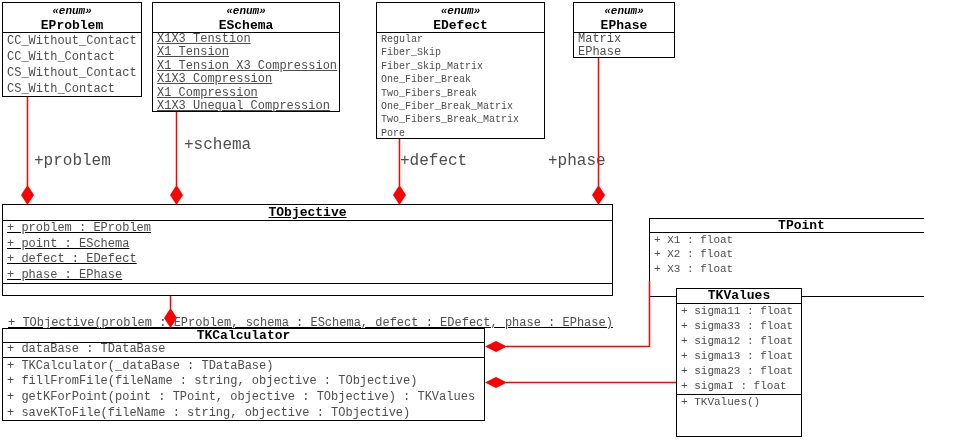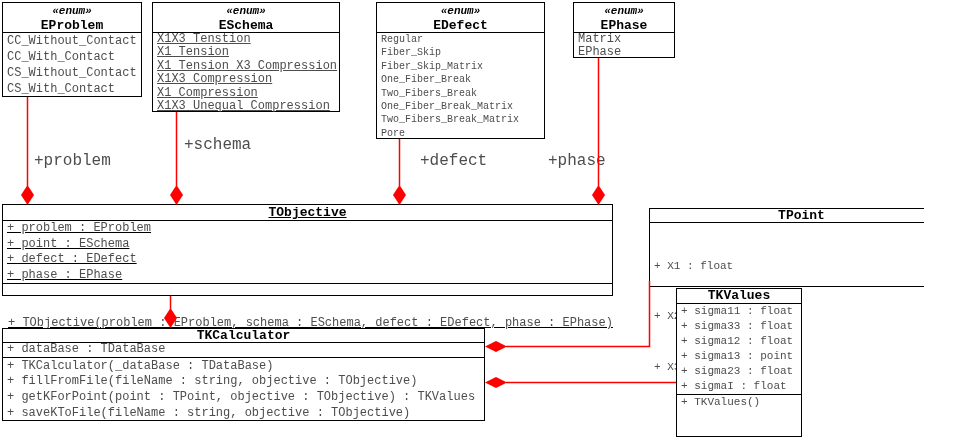--- a/index.html
+++ b/index.html
@@ -43,21 +43,21 @@
   #box-ephase .row{line-height:13px;}
 
   #box-tobjective .box-head{height:15px;}
   #box-tobjective .cname{line-height:15px;}
   #box-tobjective .attrs .row{line-height:15.5px;}
   #box-tobjective .methods .row{line-height:14.5px;padding-left:5px;margin-top:32px;}
 
   #box-tpoint .box-head{height:13px;}
   #box-tpoint .cname{line-height:13px;}
   #box-tpoint .row{font-size:11px;}
-  #box-tpoint .attrs .row{line-height:14.3px;margin-top:36px;}
+  #box-tpoint .attrs .row{line-height:14.3px;}
   #box-tpoint .methods .row{line-height:16px;}
 
   #box-tkvalues .box-head{height:14px;}
   #box-tkvalues .cname{line-height:14px;}
   #box-tkvalues .row{font-size:11px;}
   #box-tkvalues .attrs .row{line-height:15px;}
   #box-tkvalues .methods .row{line-height:15px;}
 
   #box-tkcalculator .box-head{height:13px;}
   #box-tkcalculator .cname{line-height:13px;}
@@ -142,40 +142,40 @@
         <div class="row">+ problem : EProblem</div>
         <div class="row">+ point : ESchema</div>
         <div class="row">+ defect : EDefect</div>
         <div class="row">+ phase : EPhase</div>
       </div>
     <div class="methods">
         <div class="row">+ TObjective(problem : EProblem, schema : ESchema, defect : EDefect, phase : EPhase)</div>
       </div>
   </div>
 
-  <div class="uml-box" id="box-tpoint" style="left:649px;top:208px;width:305px;height:79px;">
+  <div class="uml-box" id="box-tpoint" style="left:649px;top:218px;width:305px;height:79px;">
     <div class="box-head">
       <div class="cname">TPoint</div>
     </div>
     <div class="members attrs">
         <div class="row">+ X1 : float</div>
         <div class="row">+ X2 : float</div>
         <div class="row">+ X3 : float</div>
       </div>
   </div>
 
   <div class="uml-box" id="box-tkvalues" style="left:676px;top:288px;width:126px;height:149px;">
     <div class="box-head">
       <div class="cname">TKValues</div>
     </div>
     <div class="members attrs">
         <div class="row">+ sigma11 : float</div>
         <div class="row">+ sigma33 : float</div>
         <div class="row">+ sigma12 : float</div>
-        <div class="row">+ sigma13 : point</div>
+        <div class="row">+ sigma13 : float</div>
         <div class="row">+ sigma23 : float</div>
         <div class="row">+ sigmaI : float</div>
       </div>
     <div class="methods">
         <div class="row">+ TKValues()</div>
       </div>
   </div>
 
   <div class="uml-box" id="box-tkcalculator" style="left:2px;top:328px;width:483px;height:93px;">
     <div class="box-head">
@@ -187,21 +187,21 @@
     <div class="methods">
         <div class="row">+ TKCalculator(_dataBase : TDataBase)</div>
         <div class="row">+ fillFromFile(fileName : string, objective : TObjective)</div>
         <div class="row">+ getKForPoint(point : TPoint, objective : TObjective) : TKValues</div>
         <div class="row">+ saveKToFile(fileName : string, objective : TObjective)</div>
       </div>
   </div>
 
   <div class="conn-label" style="left:34px;top:152px;">+problem</div>
   <div class="conn-label" style="left:184px;top:136px;text-align:right;">+schema</div>
-  <div class="conn-label" style="left:420px;top:152px;">+defect</div>
+  <div class="conn-label" style="left:400px;top:152px;">+defect</div>
   <div class="conn-label" style="left:548px;top:152px;">+phase</div>
 
   <svg class="connectors" width="956" height="444" viewBox="0 0 956 444">
     <g>
       <line x1="27.5" y1="97" x2="27.5" y2="186" style="stroke:var(--connector-red);stroke-width:1.5"></line>
       <polygon points="27.5,185 34,195 27.5,205 21,195" style="fill:var(--connector-red)"></polygon>
     </g>
     <g>
       <line x1="176.5" y1="112" x2="176.5" y2="186" style="stroke:var(--connector-red);stroke-width:1.5"></line>
       <polygon points="176.5,185 183,195 176.5,205 170,195" style="fill:var(--connector-red)"></polygon>

